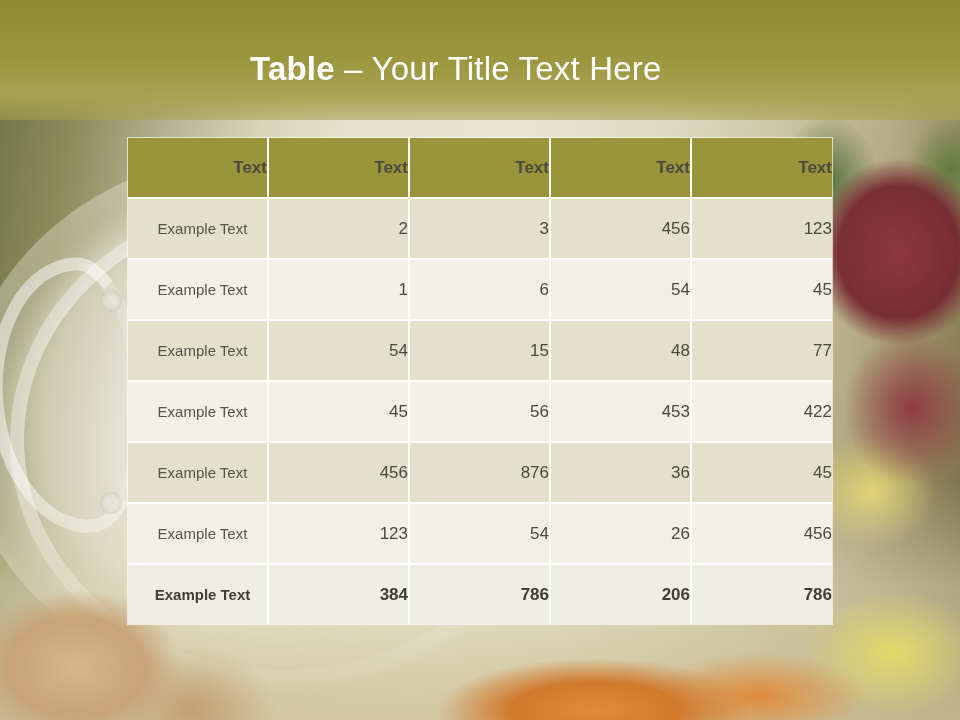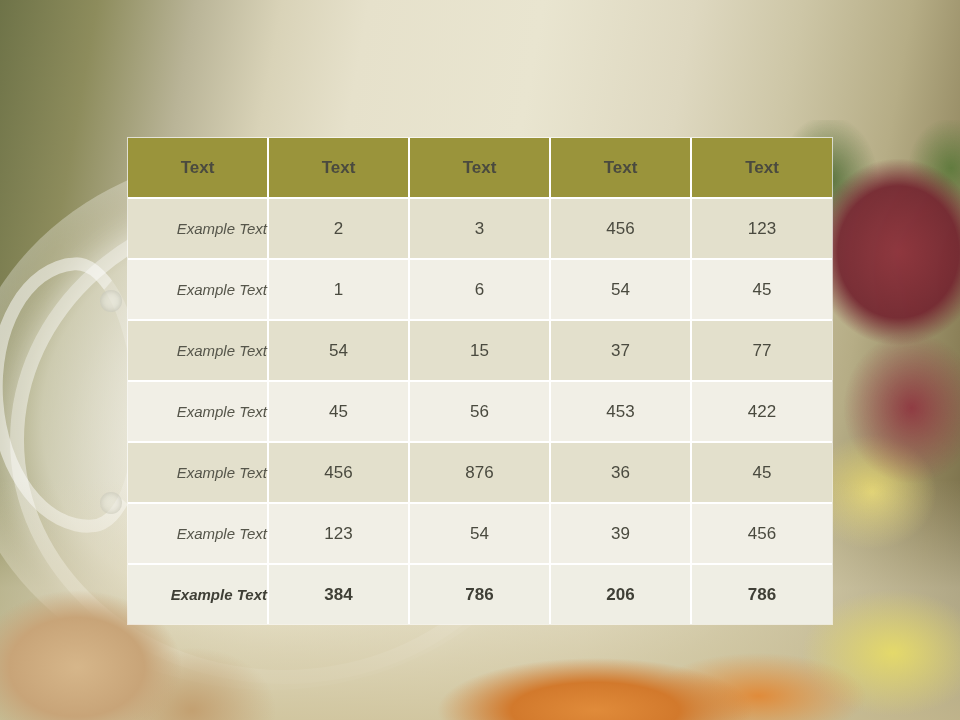--- a/index.html
+++ b/index.html
@@ -121,21 +121,21 @@
     box-shadow: 0 0 0 1px rgba(255,255,255,0.65);
   }
   table.data {
     border-collapse: collapse;
     width: 704px;
     table-layout: fixed;
   }
   table.data th, table.data td {
     border-right: 2px solid #ffffff;
     height: 59px;
-    text-align: center;
+    text-align: right;
     font-size: 17px;
     color: #4a4a3f;
     padding: 0;
   }
   table.data th:last-child, table.data td:last-child { border-right: none; }
 
   thead th {
     background: #9a943b;
     color: #ffffff;
     font-weight: bold;
@@ -144,25 +144,24 @@
     border-bottom: 2px solid #ffffff;
   }
   tbody tr.odd td { background: #e3e0cc; }
   tbody tr.even td { background: #f1efe6; }
   tbody tr.total td {
     background: #efeee4;
     font-weight: bold;
     color: #3f3f36;
   }
   tbody td.label {
-    text-align: right;
+    text-align: center;
     padding-left: 10px;
     font-size: 15px;
     color: #55554a;
-    font-style: italic;
   }
   tbody tr.total td.label { font-size: 15px; }
   tbody td { border-bottom: 2px solid #ffffff; }
   tbody tr:last-child td { border-bottom: none; }
 
   col.c1 { width: 140px; }
   col.c2 { width: 141px; }
   col.c3 { width: 141px; }
   col.c4 { width: 141px; }
   col.c5 { width: 141px; }
@@ -174,20 +173,25 @@
 
   <div class="bg"></div>
   <div class="bg-right"></div>
   <div class="bg-pot"></div>
   <div class="bg-pot-rim"></div>
   <div class="bg-handle"></div>
   <div class="bg-knob k1"></div>
   <div class="bg-knob k2"></div>
   <div class="bg-bottom"></div>
 
+  <div class="title-band">
+    <div class="title">
+      <span class="t-bold">Table</span><span class="t-light"> – </span><span class="t-light">Your Title Text Here</span>
+    </div>
+  </div>
 
   <div class="table-wrap">
     <table class="data">
       <colgroup>
         <col class="c1">
           <col class="c2">
           <col class="c3">
           <col class="c4">
           <col class="c5">
       </colgroup>
@@ -212,42 +216,42 @@
           <td class="label">Example Text</td>
           <td>1</td>
           <td>6</td>
           <td>54</td>
           <td>45</td>
         </tr>
         <tr class="odd">
           <td class="label">Example Text</td>
           <td>54</td>
           <td>15</td>
-          <td>37</td>
+          <td>48</td>
           <td>77</td>
         </tr>
         <tr class="even">
           <td class="label">Example Text</td>
           <td>45</td>
           <td>56</td>
           <td>453</td>
           <td>422</td>
         </tr>
         <tr class="odd">
           <td class="label">Example Text</td>
           <td>456</td>
           <td>876</td>
           <td>36</td>
           <td>45</td>
         </tr>
         <tr class="even">
           <td class="label">Example Text</td>
           <td>123</td>
           <td>54</td>
-          <td>39</td>
+          <td>26</td>
           <td>456</td>
         </tr>
         <tr class="total">
           <td class="label">Example Text</td>
           <td>384</td>
           <td>786</td>
           <td>206</td>
           <td>786</td>
         </tr>
       </tbody>

